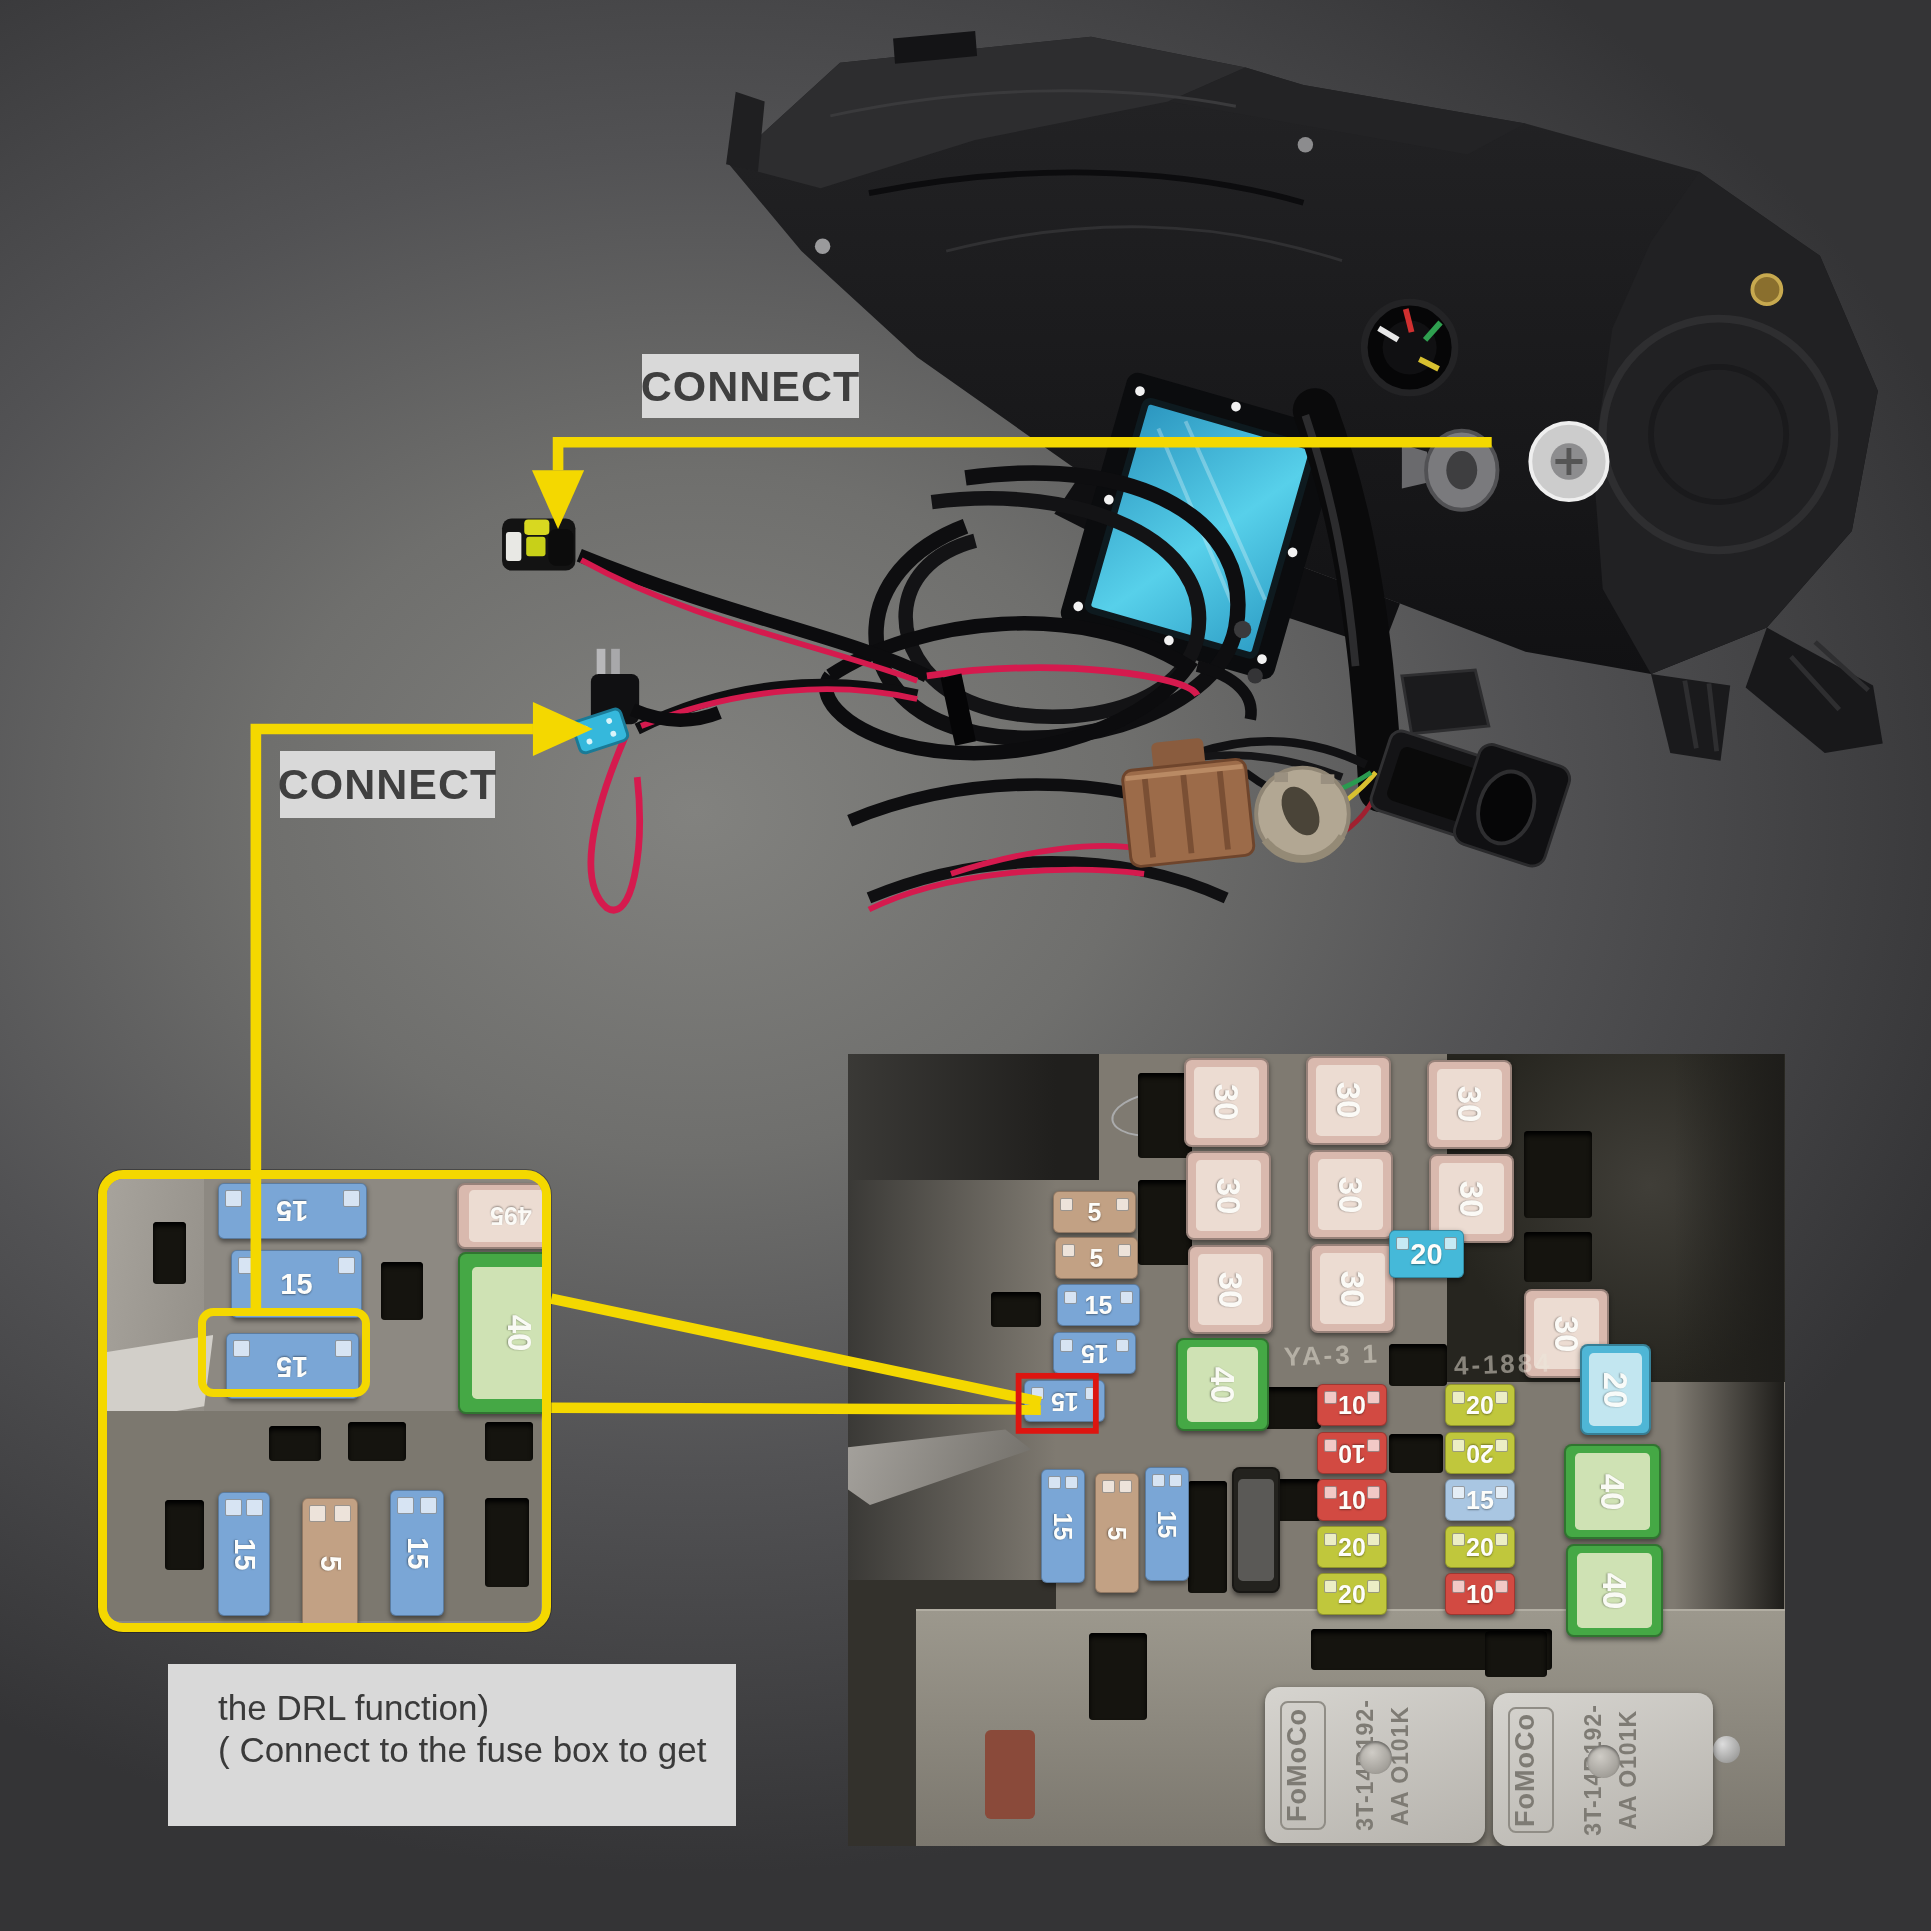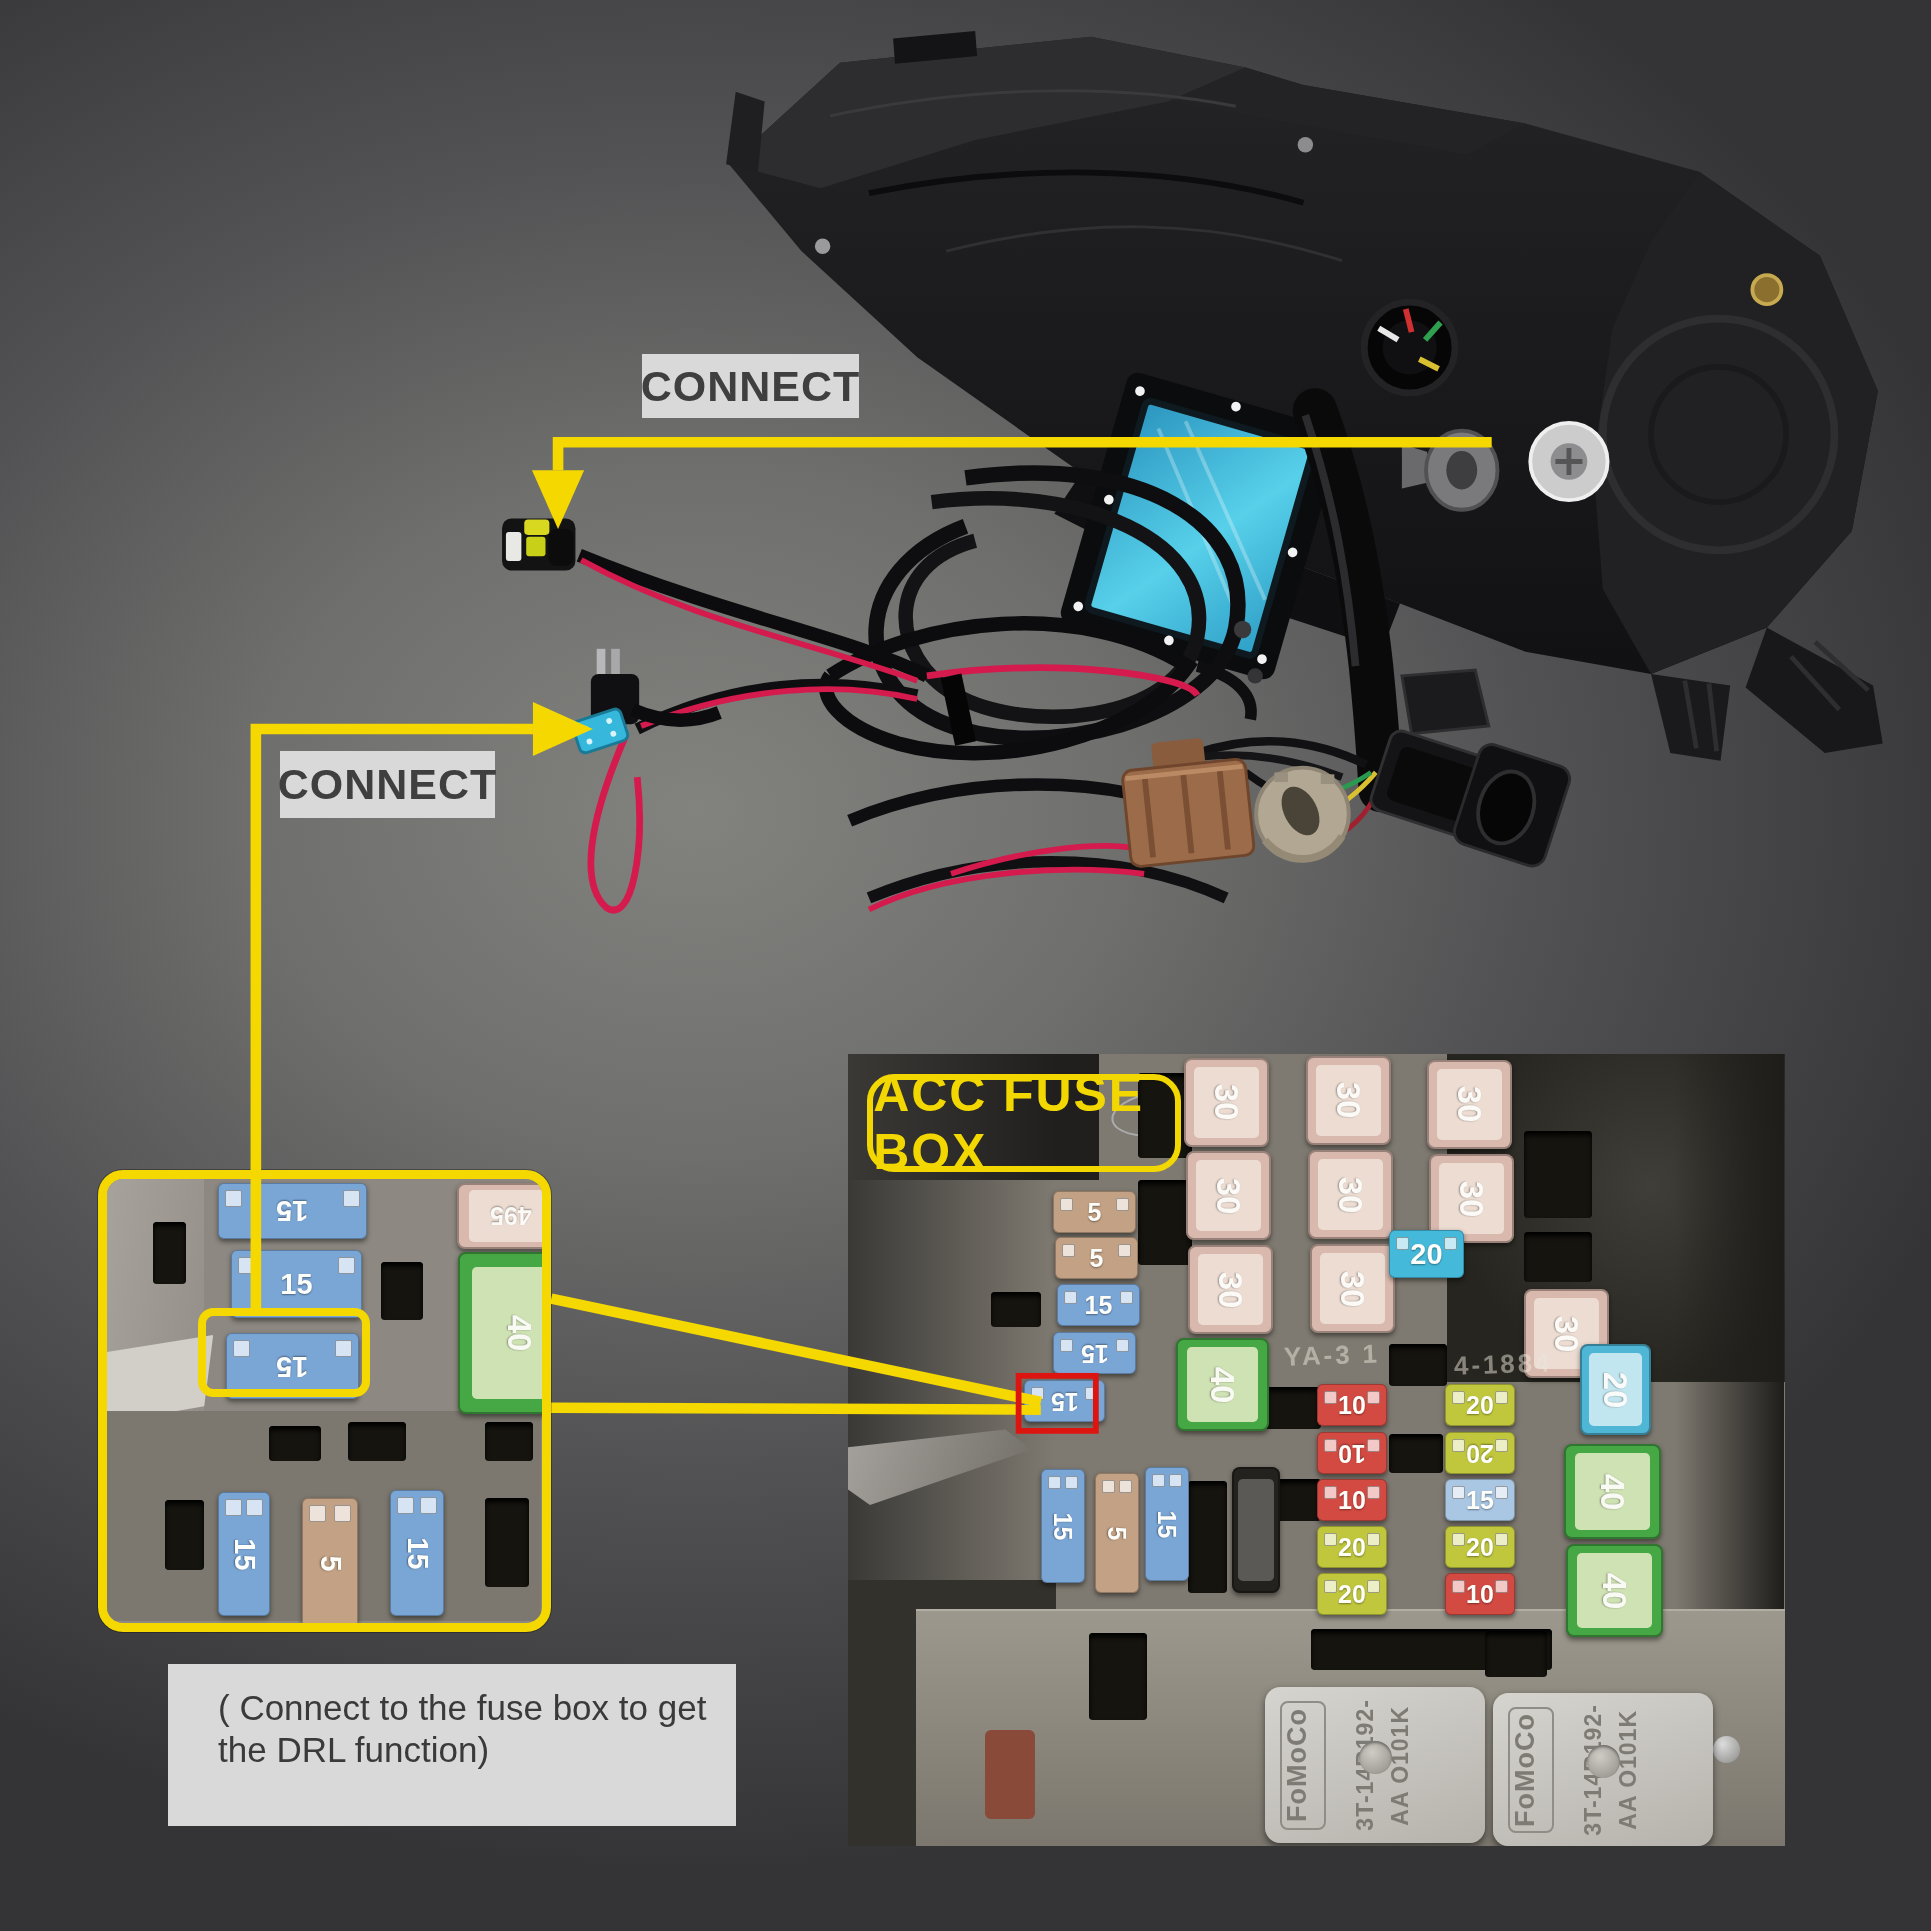--- a/index.html
+++ b/index.html
@@ -360,21 +360,20 @@
           <div class="rpart">3T-14B192-AA O101K</div>
           <div class="dimple"></div>
         </div>
         <div class="relay" style="left: 645px; top: 639px; width: 220px; height: 153px;">
           <div class="rbrand">FoMoCo</div>
           <div class="rpart">3T-14B192-AA O101K</div>
           <div class="dimple"></div>
         </div>
       </div>
     <div class="probe"></div>
-    <div class="fusebox-lbl abs">ACC FUSE BOX</div>
   </div>
 
   <div id="inset" class="abs">
     <div class="ph-shade" style="left:0;top:0;width:97px;height:442px;background:linear-gradient(100deg,#a7a39c,#8e8a83);"></div>
     <div class="ph-shade" style="left:-5.8px;top:156px;width:112px;height:89px;background:#d2cfc9;clip-path:polygon(0 20%,100% 0,92% 80%,0 100%);"></div>
     <div class="ph-shade" style="left:0;top:232px;width:434px;height:210px;background:#7c786f;"></div>
     <div id="inset-slots">
         <div class="slot" style="left: 46px; top: 43px; width: 33px; height: 62px;"></div>
         <div class="slot" style="left: 274px; top: 83px; width: 42px; height: 58px;"></div>
         <div class="slot" style="left: 162px; top: 247px; width: 52px; height: 35px;"></div>
@@ -410,22 +409,22 @@
         <div class="fuse mini" style="left: 283px; top: 311px; width: 54px; height: 126px; background: rgb(122, 166, 214);">
           <span class="t" style="font-size: 29px; transform: rotate(90deg);">15</span>
         </div>
       </div>
   </div>
   <div class="abs hlbox"></div>
 
   <div class="lbl z30" style="left:642px;top:354px;width:217px;height:64px;font-size:43px;">CONNECT</div>
   <div class="lbl z30" style="left:280px;top:751px;width:215px;height:67px;font-size:43px;">CONNECT</div>
   <div id="accplug" class="abs">
+    <div class="line">the DRL function)</div>
     <div class="line">( Connect to the fuse box to get</div>
-    <div class="line">the DRL function)</div>
   </div>
 
   <svg width="1931" height="1931" viewBox="0 0 2000 2000" style="z-index:40;pointer-events:none;">
     <g stroke="#f4d800" stroke-width="11" fill="none">
       <path d="M1545,458 H578 V487"></path>
       <path d="M552,755 H265 V1355"></path>
       <path d="M571,1345 L1078,1452"></path>
       <path d="M571,1458 L1078,1460"></path>
     </g>
     <polygon points="551,487 605,487 578,548" fill="#f4d800"></polygon>

